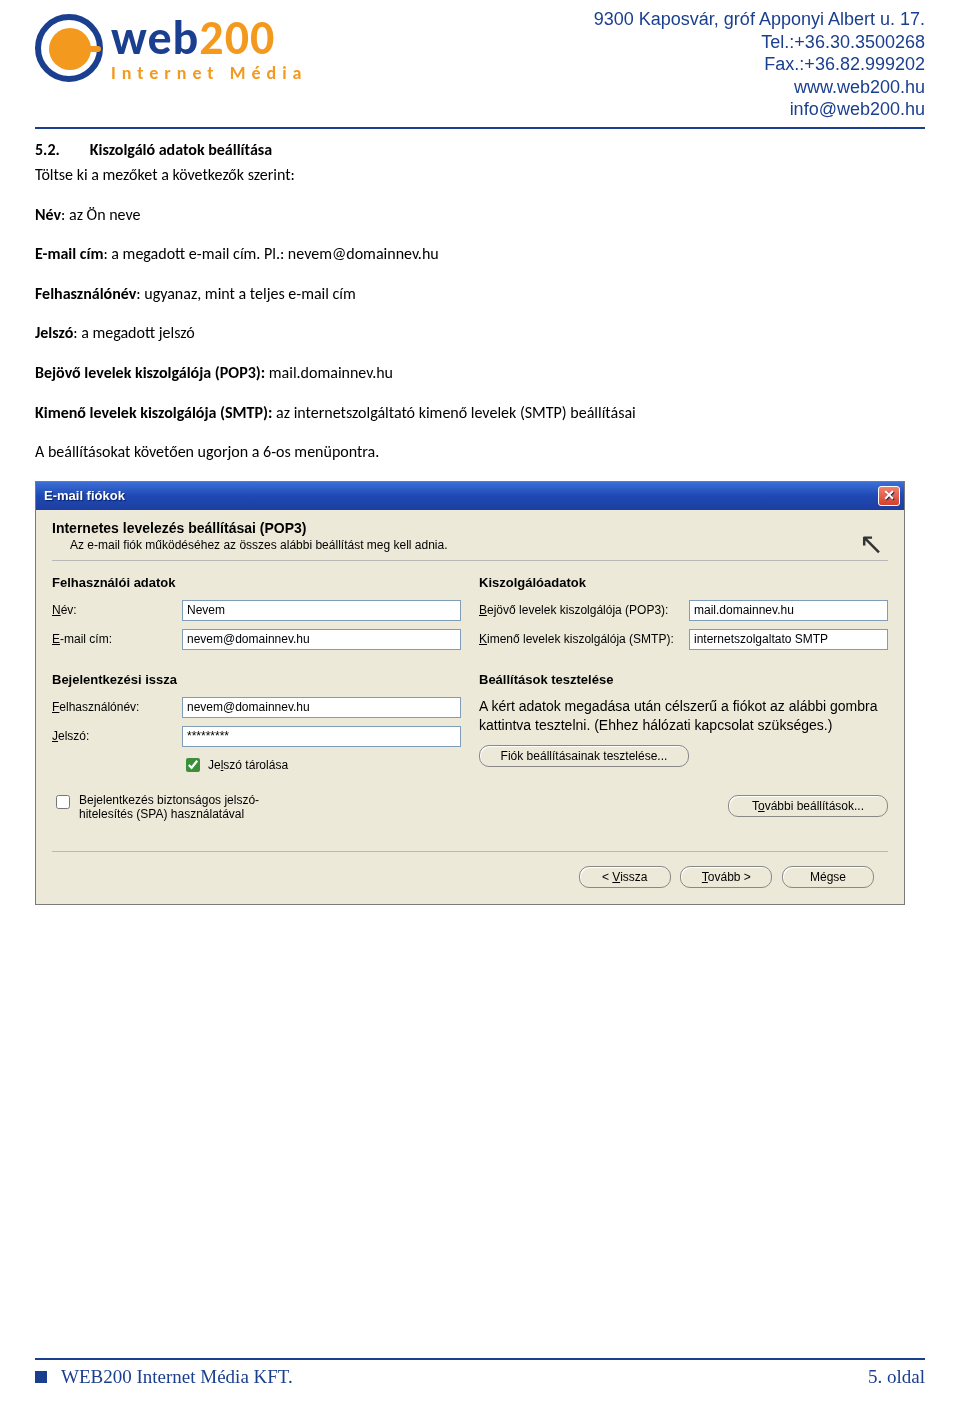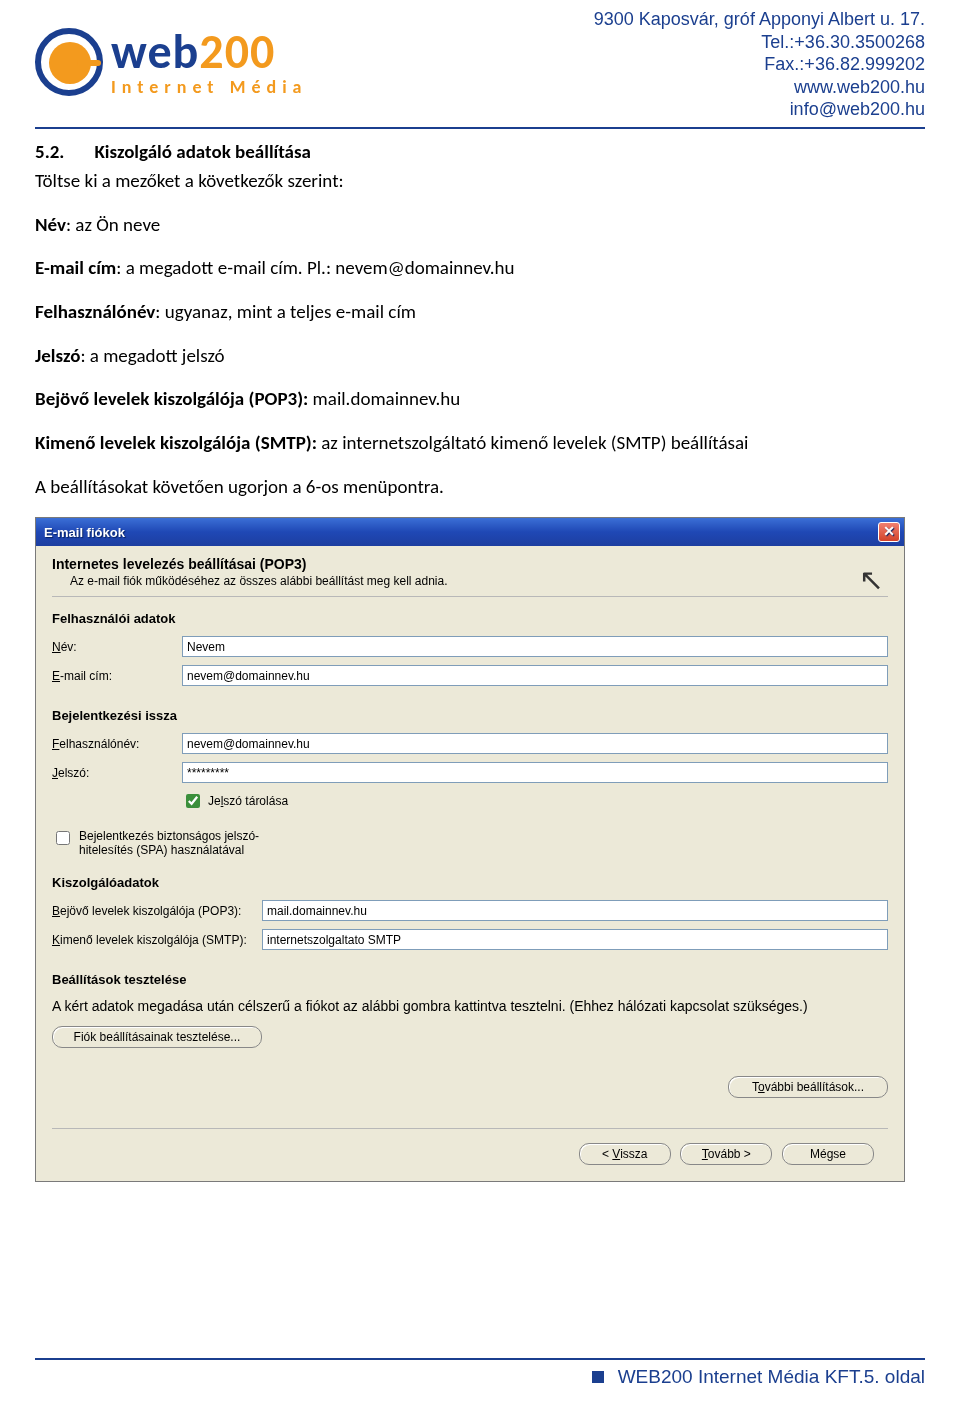--- a/index.html
+++ b/index.html
@@ -19,21 +19,21 @@
   .header {
     display: flex;
     justify-content: space-between;
     align-items: flex-start;
     padding-top: 8px;
   }
   .logo {
     display: flex;
     align-items: flex-start;
     gap: 8px;
-    margin-top: 20px;
+    margin-top: 6px;
   }
   .logo-mark {
     width: 68px; height: 68px;
     border-radius: 50%;
     border: 6px solid #1b3f8f;
     position: relative;
     background: #fff;
   }
   .logo-mark::before{
     content:"";
@@ -72,21 +72,21 @@
     font-size:18px;
     line-height:1.25;
     font-family: Arial, sans-serif;
   }
   .hr {
     border:none;
     border-top:2px solid #1b3f8f;
     margin:6px 0 10px 0;
   }
   
-  .doc { font-size:19px; line-height:1.35; }
+  .doc { font-size:16px; line-height:1.35; }
   .doc .sec-head { display:flex; gap:30px; font-weight:700; margin-bottom:4px;}
   .doc p { margin:0 0 18px 0; }
   .doc .b { font-weight:700; }
   
   .dialog-wrap { margin-top:14px; }
   .dialog {
     width: 870px;
     background:#ece9d8;
     border:1px solid #7a7a7a;
     font-family: Tahoma, Arial, sans-serif;
@@ -116,21 +116,21 @@
     font-size:14px;
     cursor:pointer;
   }
   .dlg-body { padding:10px 16px 16px 16px; position:relative; }
   .cursor-icon {
     position:absolute; right:20px; top:16px; font-size:30px; color:#333;
   }
   .dlg-heading { font-weight:700; font-size:14px; margin-bottom:2px;}
   .dlg-sub { font-size:12px; margin:0 0 8px 18px;}
   .divider { border-top:1px solid #b8b8b8; margin:6px 0 14px 0;}
-  .cols { display:flex; gap:18px;flex-direction:column;}
+  .cols { display:flex; gap:18px;}
   .col { flex:1 1 0; }
   .grp-title{ font-weight:700; font-size:13px; margin-bottom:10px;}
   .frow { display:flex; align-items:center; margin-bottom:8px;}
   .frow label { width:130px; font-size:12px;}
   .col.right .frow label{ width:210px;}
   .frow input[type=text],
   .frow input[type=password]{
     flex:1;
     height:21px;
     border:1px solid #7f9db9;
@@ -169,21 +169,21 @@
   }
   .nav-row .btn{min-width:92px; margin-left:6px;}
   .u{text-decoration:underline;}
   
   .footer {
     position:absolute;
     bottom:30px;
     left:35px; right:35px;
   }
   .footer hr{ border:none;border-top:2px solid #1b3f8f; margin:0 0 6px 0;}
-  .footer-row{display:flex;justify-content:flex-end;align-items:center;font-family:Liberation Sans, sans-serif;color:#1b3f8f;font-size:19px;}
+  .footer-row{display:flex;justify-content:space-between;align-items:center;font-family:Liberation Serif, serif;color:#1b3f8f;font-size:19px;}
   .footer-row .sq{width:12px;height:12px;background:#1b3f8f;display:inline-block;margin-right:14px;}
 </style>
 </head>
 <body>
 
 <div class="page">
 
   <div class="header">
     <div class="logo">
       <div class="logo-mark"></div>

